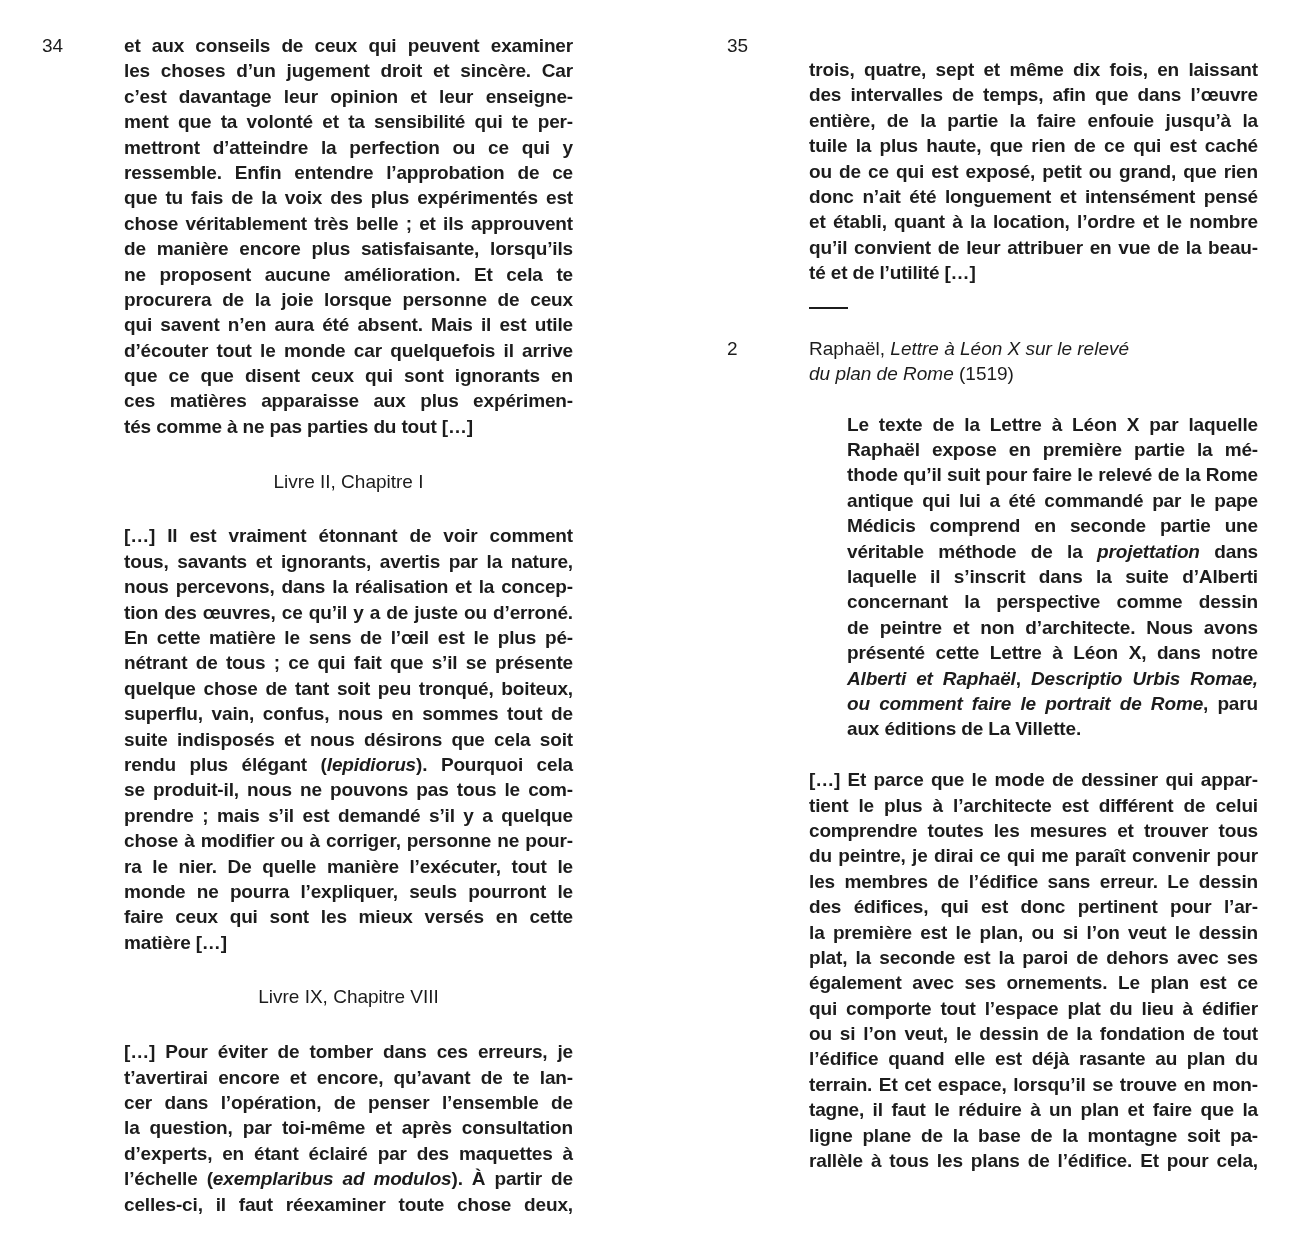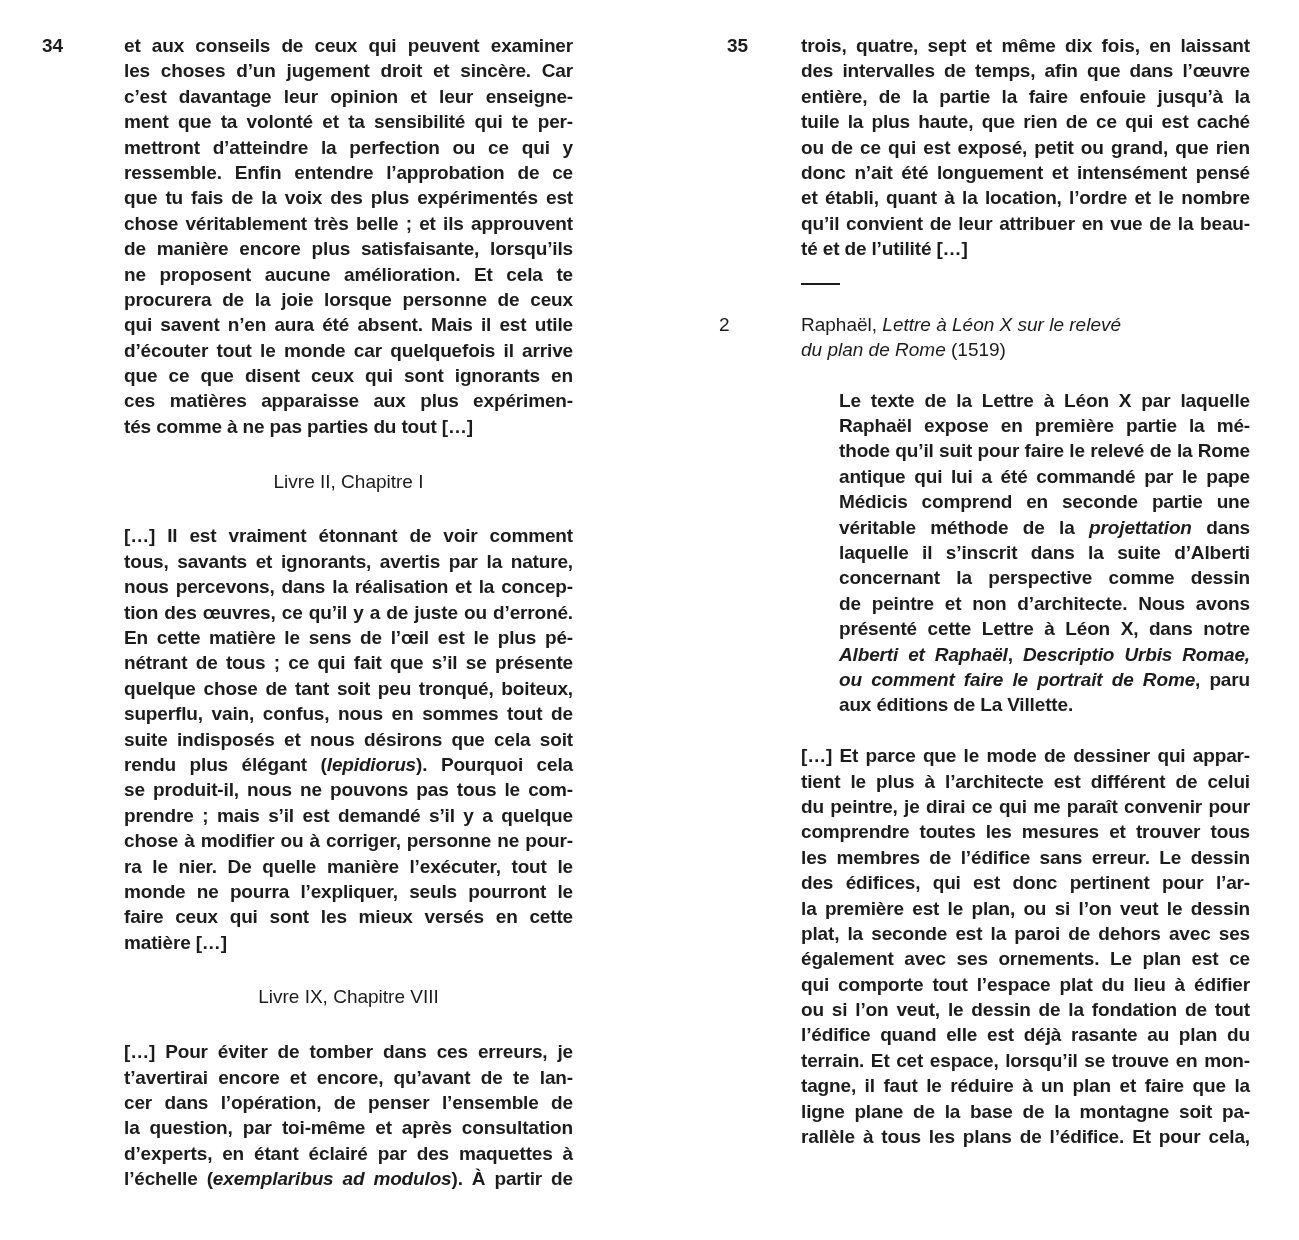--- a/index.html
+++ b/index.html
@@ -20,34 +20,34 @@
       top: 0;
       height: 1240px;
     }
     .page-left { left: 0; width: 640px; }
     .page-right { left: 680px; width: 619px; }
 
     .page-number {
       position: absolute;
       top: 33px;
       font-size: 19px;
-      font-weight: 700;
+      font-weight: 400;
       line-height: 25.4px;
     }
     .page-left .page-number { left: 42px; }
     .page-right .page-number { left: 47px; }
 
     .col {
       position: absolute;
       top: 33px;
       font-size: 19px;
       line-height: 25.4px;
     }
     .page-left .col { left: 124px; width: 449px; }
-    .page-right .col { left: 121px; width: 449px; }
+    .page-right .col { left: 129px; width: 449px; margin-top: 24px; }
 
     .para {
       margin: 0;
       font-weight: 700;
       letter-spacing: -0.15px;
     }
     .line {
       display: block;
       text-align: justify;
       text-align-last: justify;
@@ -146,20 +146,21 @@
     <div class="section-heading">Livre IX, Chapitre VIII</div>
     <div class="gap"></div>
 
     <div class="para">
       <span class="line">[…] Pour éviter de tomber dans ces erreurs, je</span>
       <span class="line">t’avertirai encore et encore, qu’avant de te lan-</span>
       <span class="line">cer dans l’opération, de penser l’ensemble de</span>
       <span class="line">la question, par toi-même et après consultation</span>
       <span class="line">d’experts, en étant éclairé par des maquettes à</span>
       <span class="line"><span>l’échelle (</span><em>exemplaribus ad modulos</em><span>). À partir de</span></span>
+      <span class="line">celles-ci, il faut réexaminer toute chose deux,</span>
     </div>
   </div>
 </div>
 
 <div class="page page-right">
   <div class="page-number">35</div>
 
   <div class="col">
     <div class="para">
       <span class="line">trois, quatre, sept et même dix fois, en laissant</span>
@@ -199,22 +200,22 @@
       <span class="line"><em>Alberti et Raphaël</em><span>, </span><em>Descriptio Urbis Romae,</em></span>
       <span class="line"><em>ou comment faire le portrait de Rome</em><span>, paru</span></span>
       <span class="line last">aux éditions de La Villette.</span>
     </div>
 
     <div class="gap"></div>
 
     <div class="para">
       <span class="line">[…] Et parce que le mode de dessiner qui appar-</span>
       <span class="line">tient le plus à l’architecte est différent de celui</span>
+      <span class="line">comprendre toutes les mesures et trouver tous</span>
       <span class="line">du peintre, je dirai ce qui me paraît convenir pour</span>
-      <span class="line">comprendre toutes les mesures et trouver tous</span>
       <span class="line">les membres de l’édifice sans erreur. Le dessin</span>
       <span class="line">des édifices, qui est donc pertinent pour l’ar-</span>
       <span class="line">la première est le plan, ou si l’on veut le dessin</span>
       <span class="line">plat, la seconde est la paroi de dehors avec ses</span>
       <span class="line">également avec ses ornements. Le plan est ce</span>
       <span class="line">qui comporte tout l’espace plat du lieu à édifier</span>
       <span class="line">ou si l’on veut, le dessin de la fondation de tout</span>
       <span class="line">l’édifice quand elle est déjà rasante au plan du</span>
       <span class="line">terrain. Et cet espace, lorsqu’il se trouve en mon-</span>
       <span class="line">tagne, il faut le réduire à un plan et faire que la</span>

